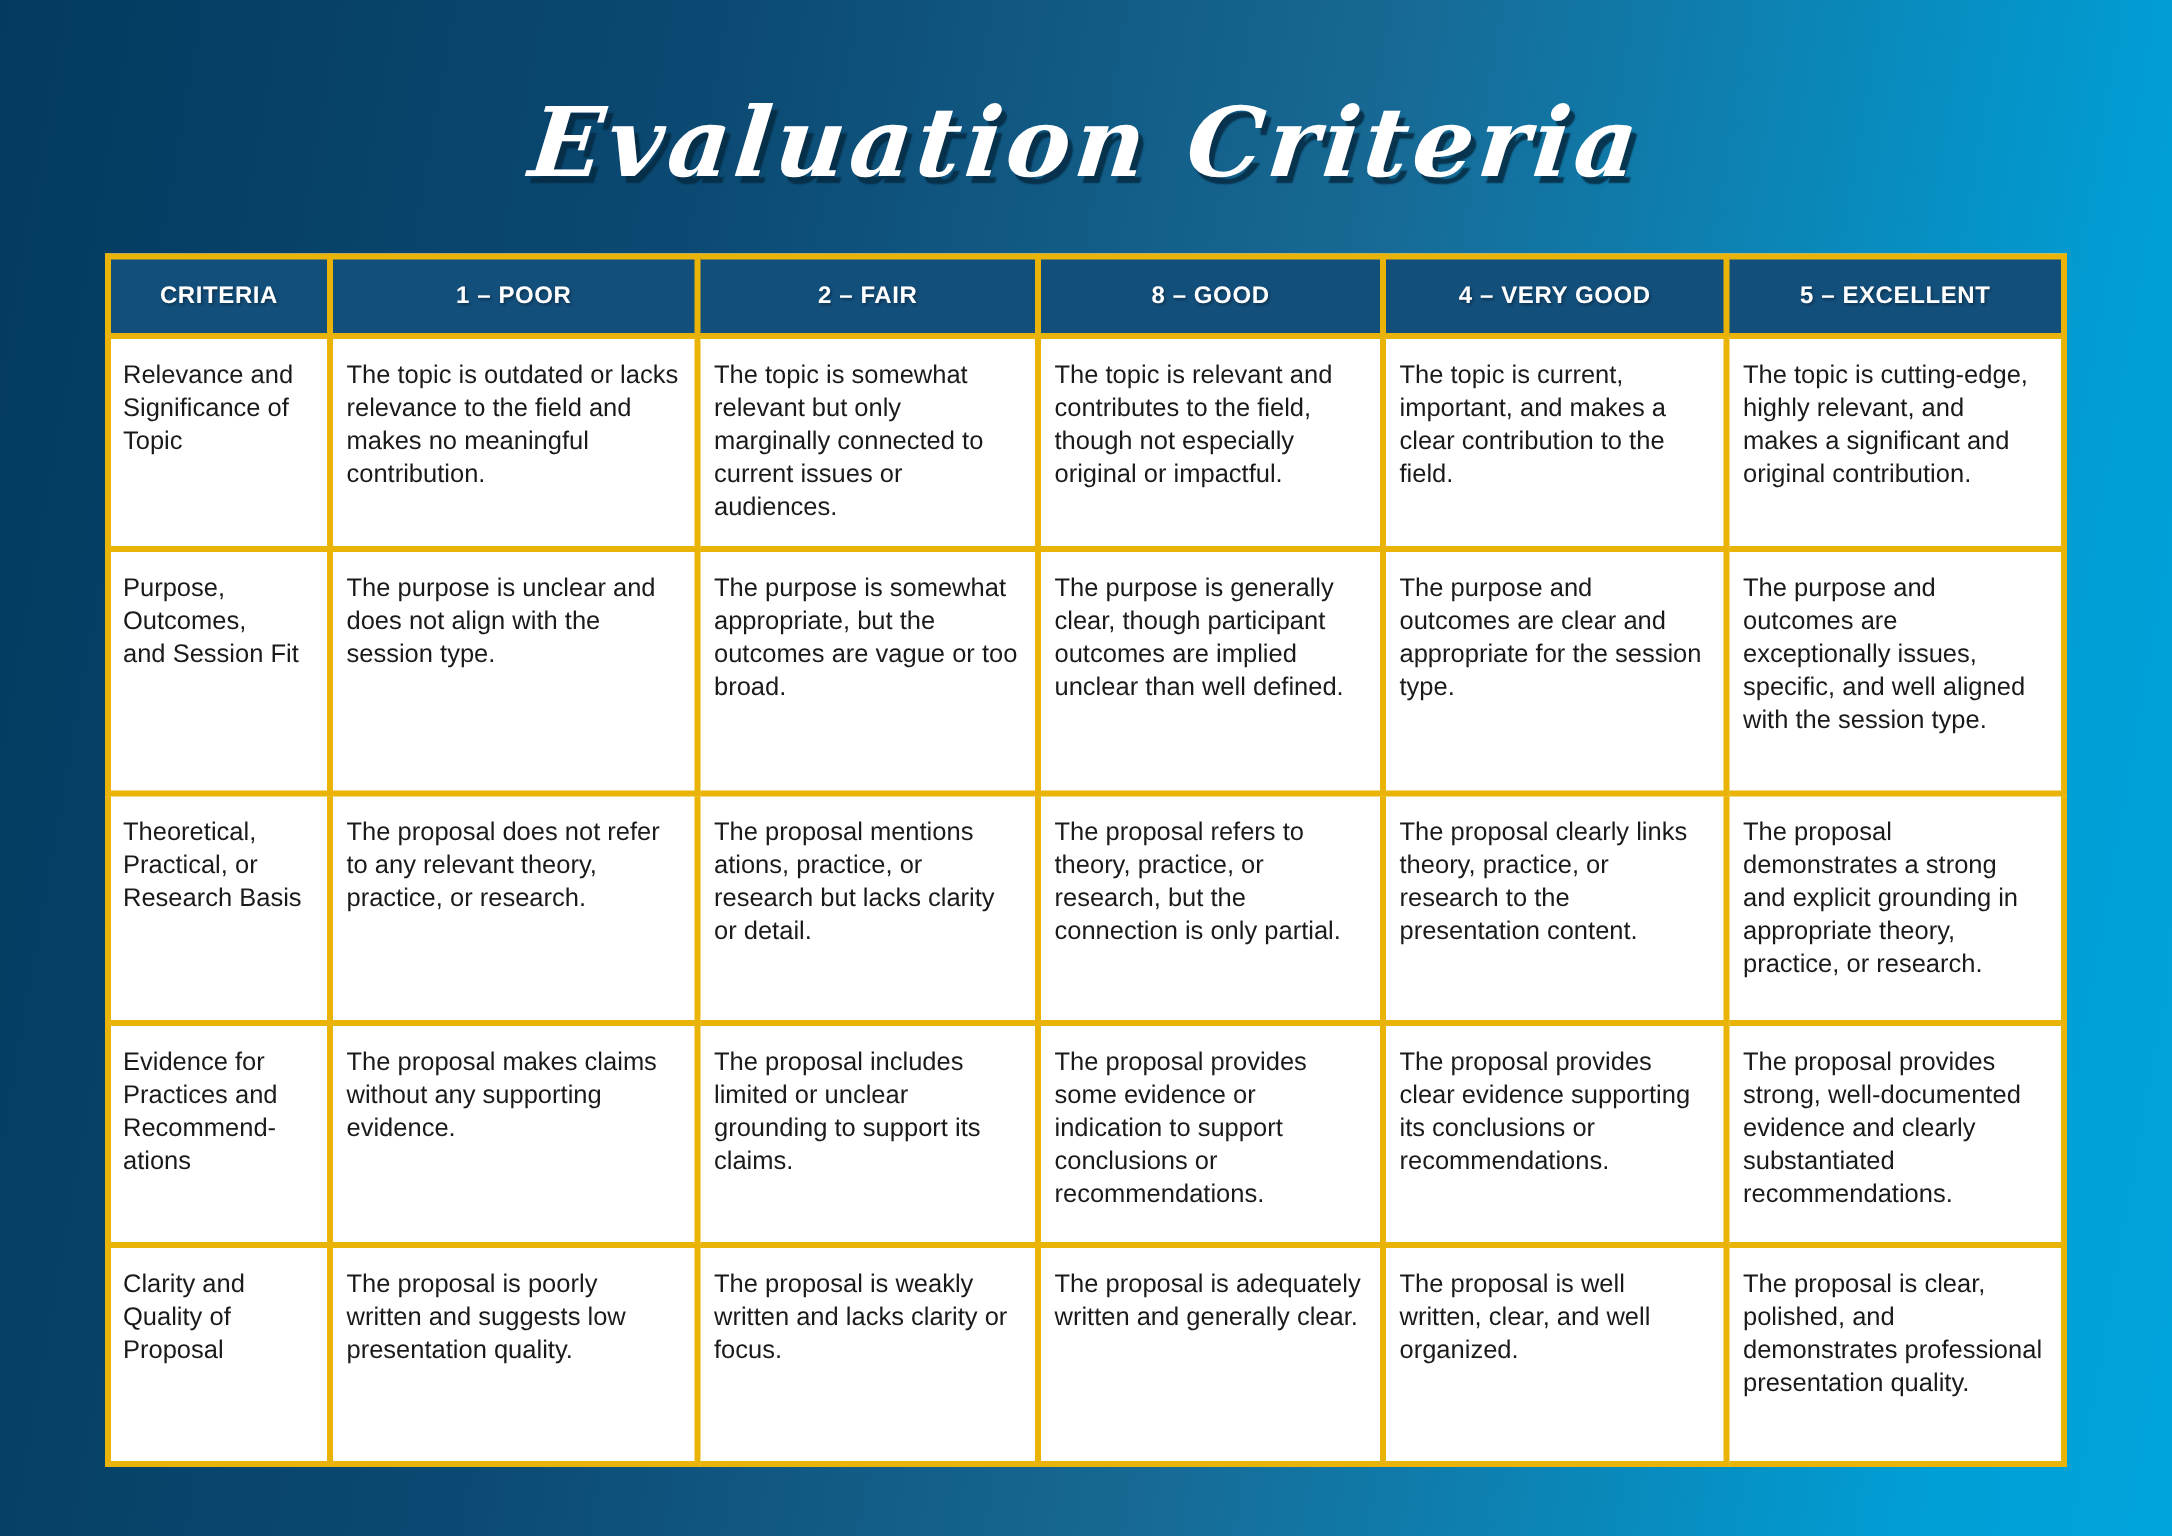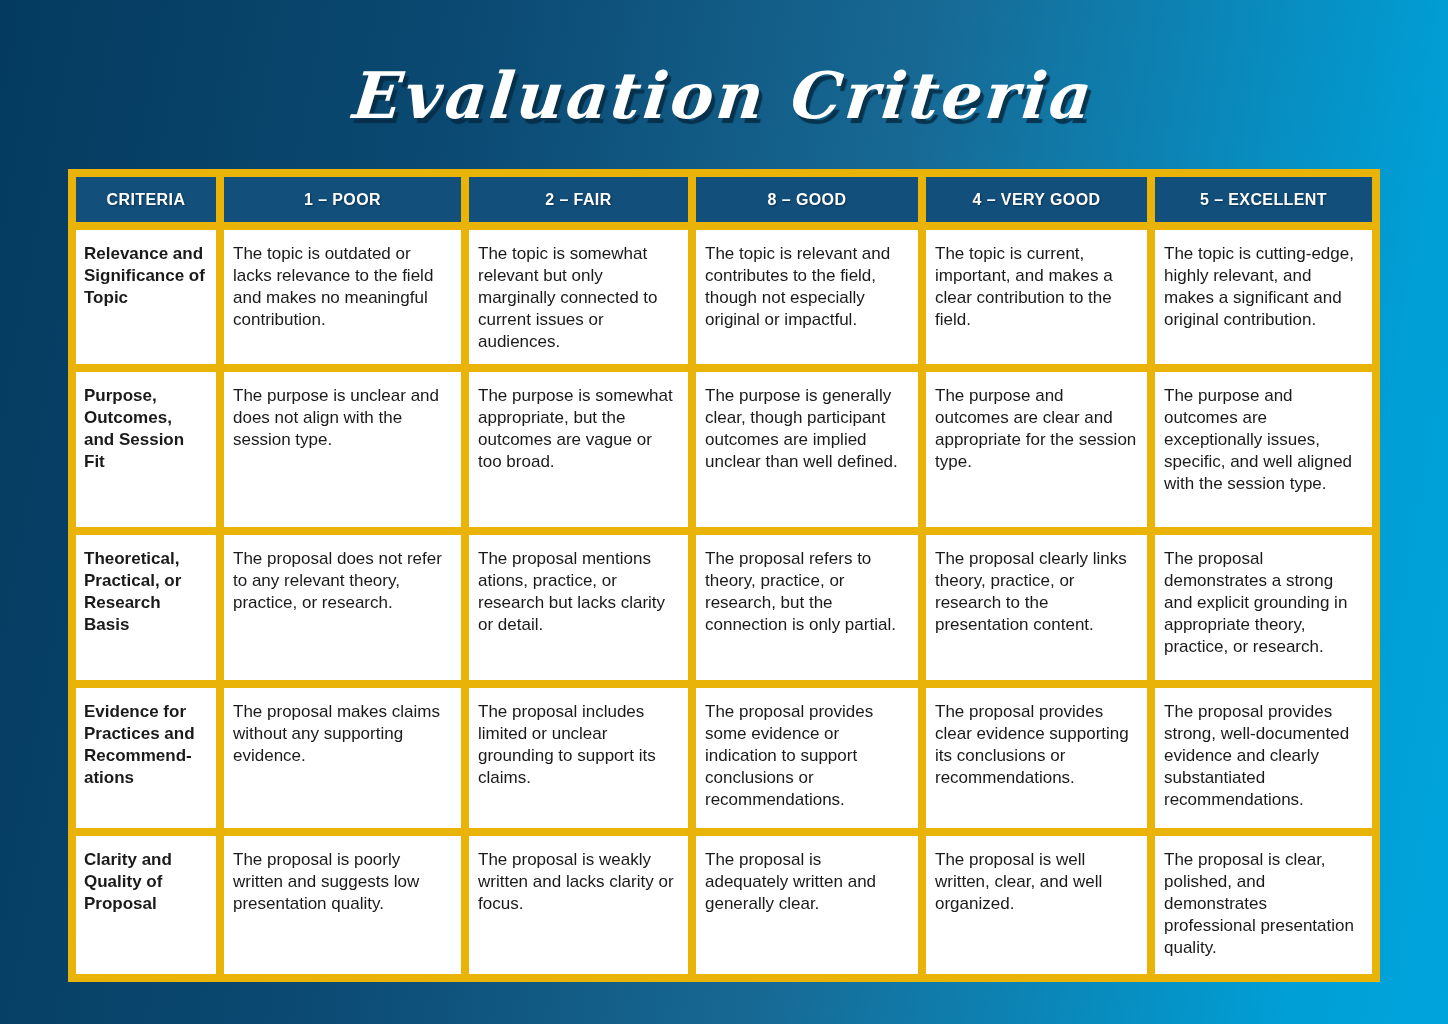--- a/index.html
+++ b/index.html
@@ -35,21 +35,21 @@
   }
   table.rubric {
     border-collapse: collapse;
     table-layout: fixed;
     width: 1304px;
     margin: 0 auto;
     background: #ffffff;
   }
   table.rubric th,
   table.rubric td {
-    border: 8px solid #eab308;
+    border: 4px solid #eab308;
     vertical-align: top;
     box-sizing: border-box;
   }
   table.rubric thead th {
     background: #134f7b;
     color: #ffffff;
     font-weight: 700;
     font-size: 16px;
     letter-spacing: 0.4px;
     text-align: center;
@@ -60,21 +60,21 @@
   }
   table.rubric td {
     background: #ffffff;
     color: #1a1a1a;
     font-size: 17px;
     line-height: 1.3;
     padding: 13px 10px 10px 9px;
     text-align: left;
   }
   table.rubric td.criterion {
-    font-weight: 700;
+    font-weight: 400;
     white-space: pre-line;
     padding-left: 8px;
   }
   tbody tr:nth-child(1) { height: 142px; }
   tbody tr:nth-child(2) { height: 163px; }
   tbody tr:nth-child(3) { height: 153px; }
   tbody tr:nth-child(4) { height: 148px; }
   tbody tr:nth-child(5) { height: 146px; }
 </style>
 </head>

